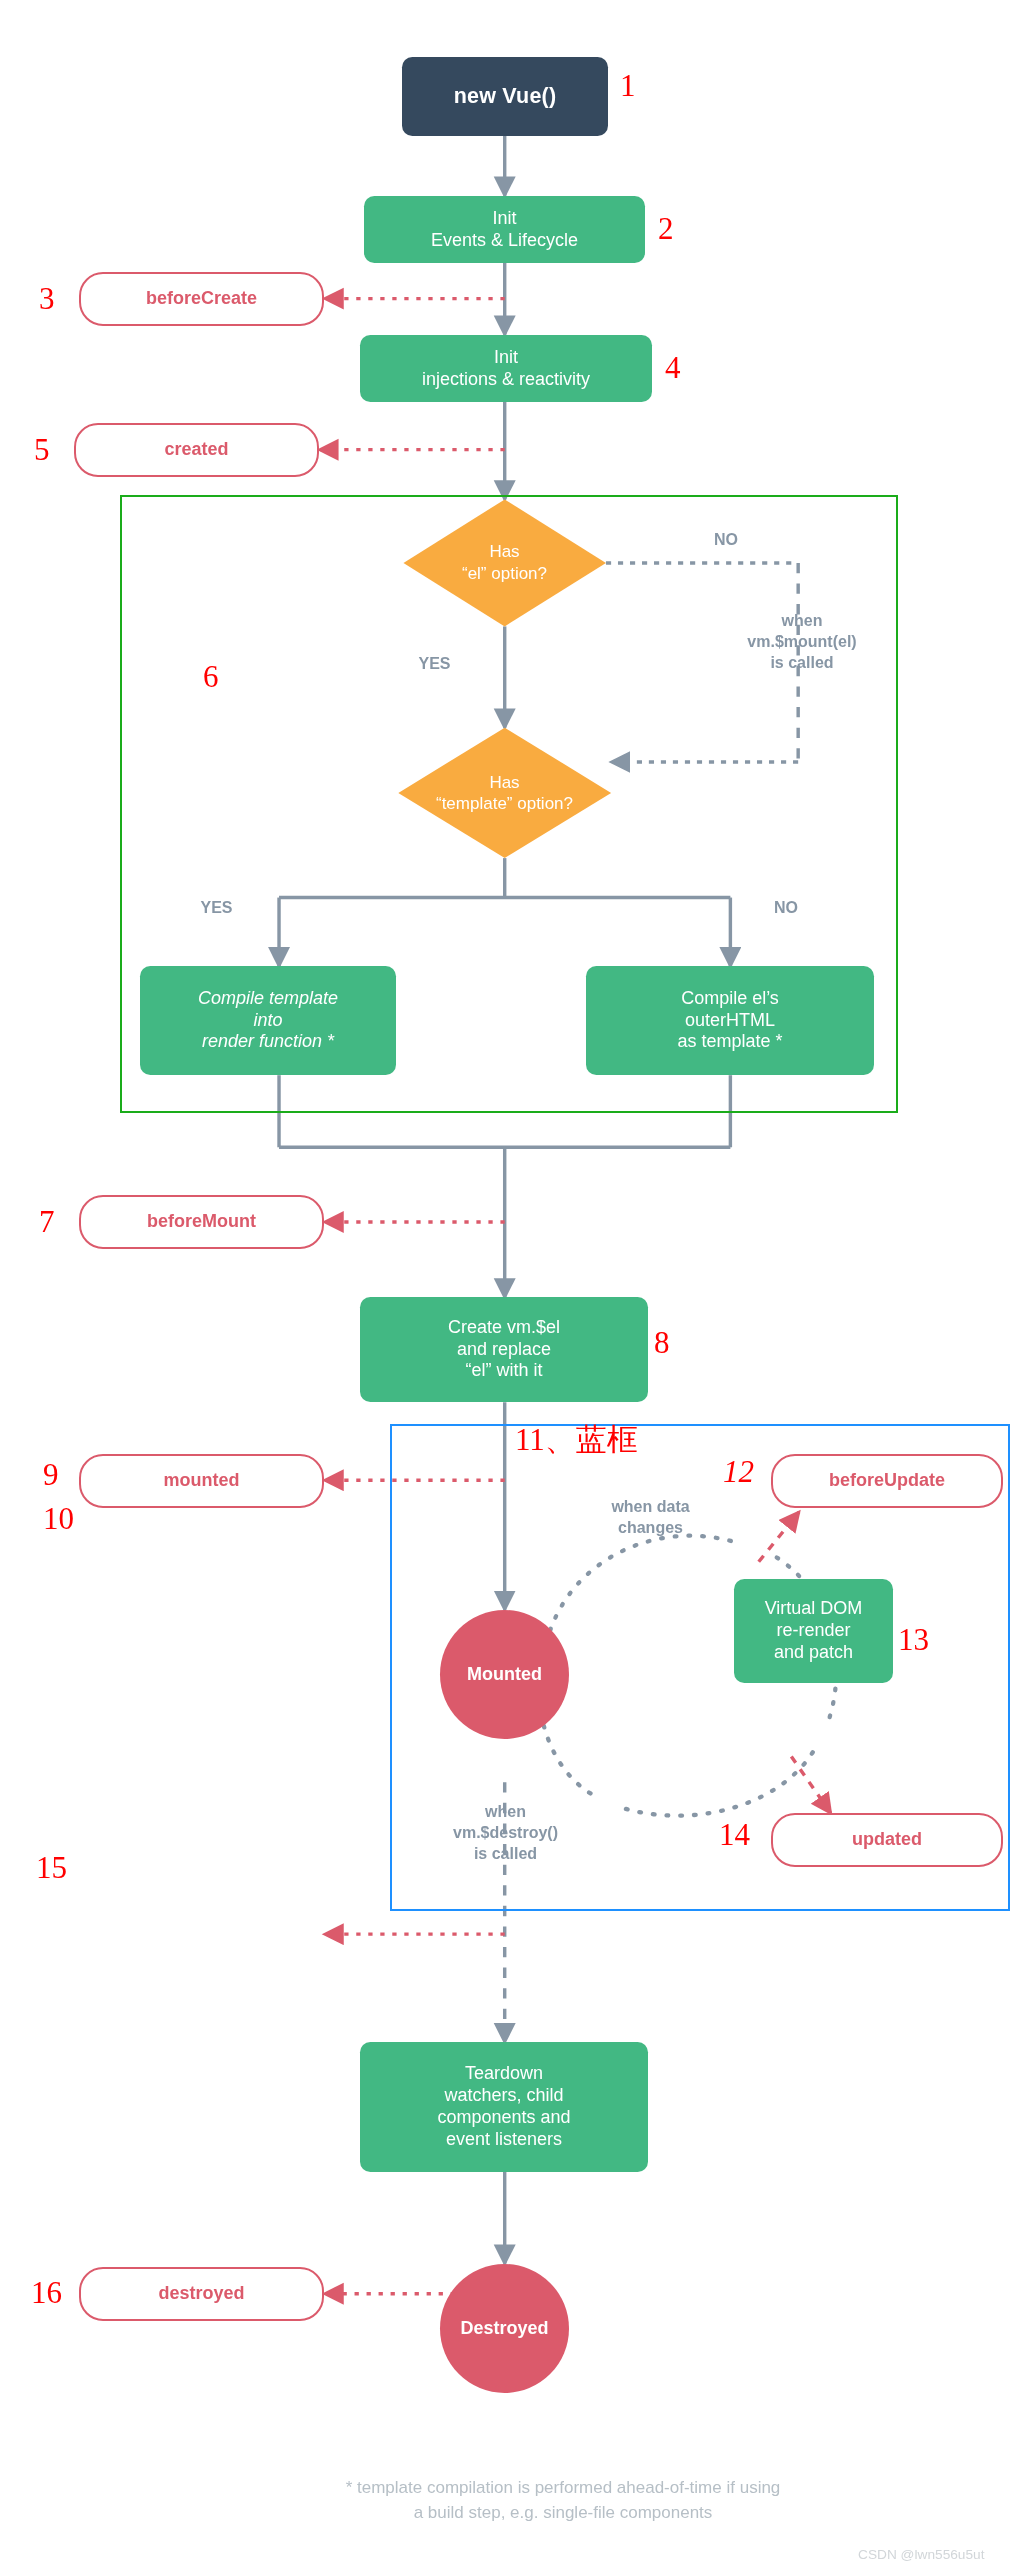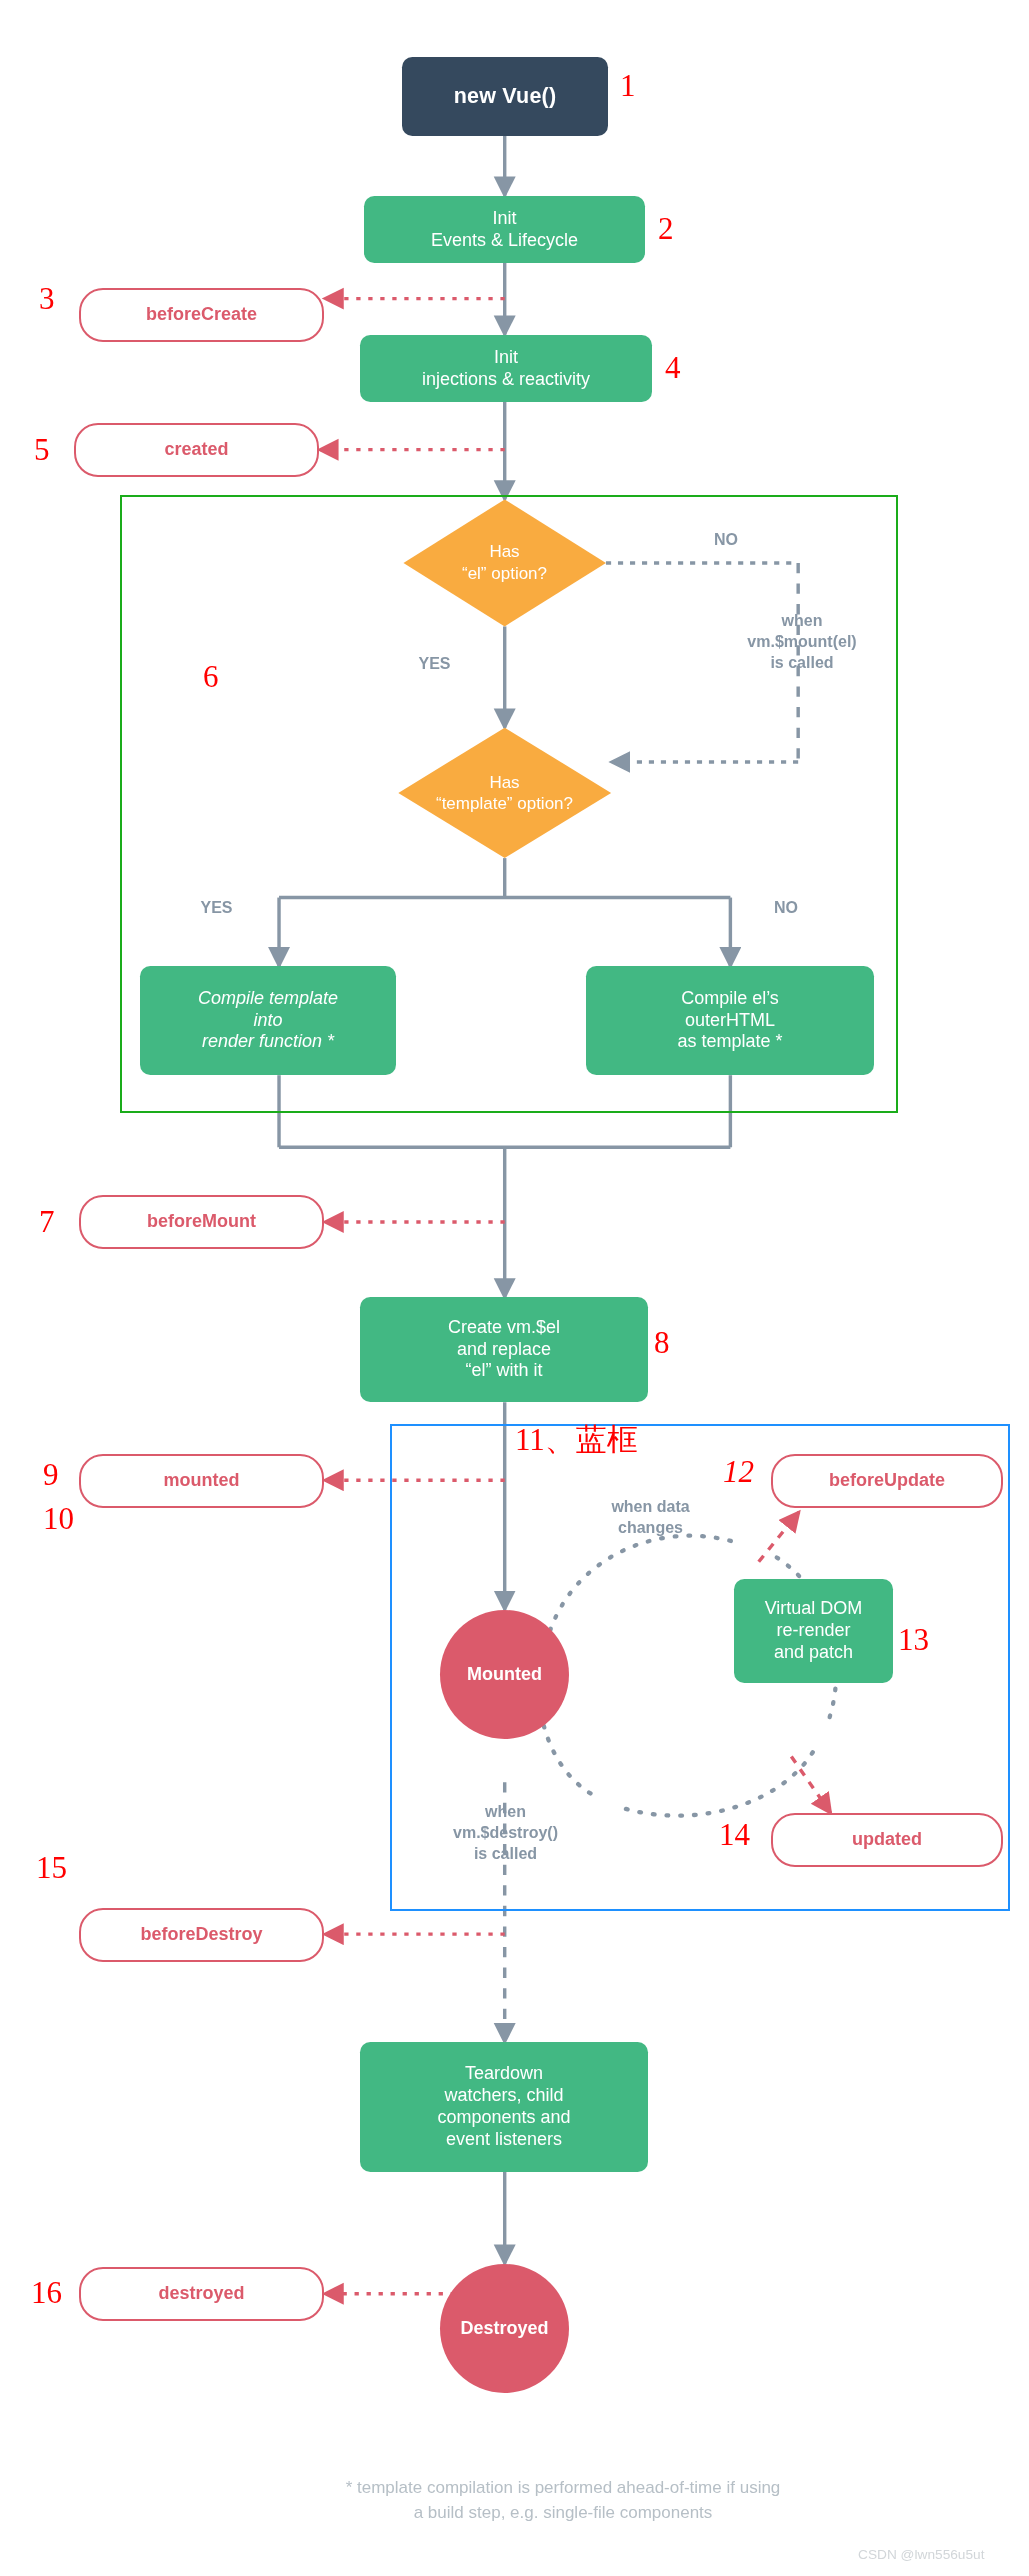--- a/index.html
+++ b/index.html
@@ -264,21 +264,21 @@
     <span class="ml" style="white-space: pre-line;">Teardown
 watchers, child
 components and
 event listeners</span>
   </div>
 
   <div class="node state" style="left:440px; top:2264px; width:129px; height:129px;">
     <span>Destroyed</span>
   </div>
 
-  <div class="node hook" style="left:79px; top:272px; width:245px; height:54px;margin-top:16px;">
+  <div class="node hook" style="left:79px; top:272px; width:245px; height:54px;">
     <span>beforeCreate</span>
   </div>
 
   <div class="node hook" style="left:74px; top:423px; width:245px; height:54px;">
     <span>created</span>
   </div>
 
   <div class="node hook" style="left:79px; top:1195px; width:245px; height:54px;">
     <span>beforeMount</span>
   </div>
@@ -288,23 +288,20 @@
   </div>
 
   <div class="node hook" style="left:771px; top:1454px; width:232px; height:54px;">
     <span>beforeUpdate</span>
   </div>
 
   <div class="node hook" style="left:771px; top:1813px; width:232px; height:54px;">
     <span>updated</span>
   </div>
 
-  <div class="node hook" style="left:79px; top:1908px; width:245px; height:54px;">
-    <span>beforeDestroy</span>
-  </div>
 
   <div class="node hook" style="left:79px; top:2267px; width:245px; height:54px;">
     <span>destroyed</span>
   </div>
 
   <div class="edge-label" style="left:695px; top:530px; width:62px;">NO</div>
 
   <div class="edge-label" style="left:400px; top:654px; width:69px;">YES</div>
 
   <div class="edge-label" style="left: 712px; top: 611px; width: 180px; white-space: pre-line;">when

